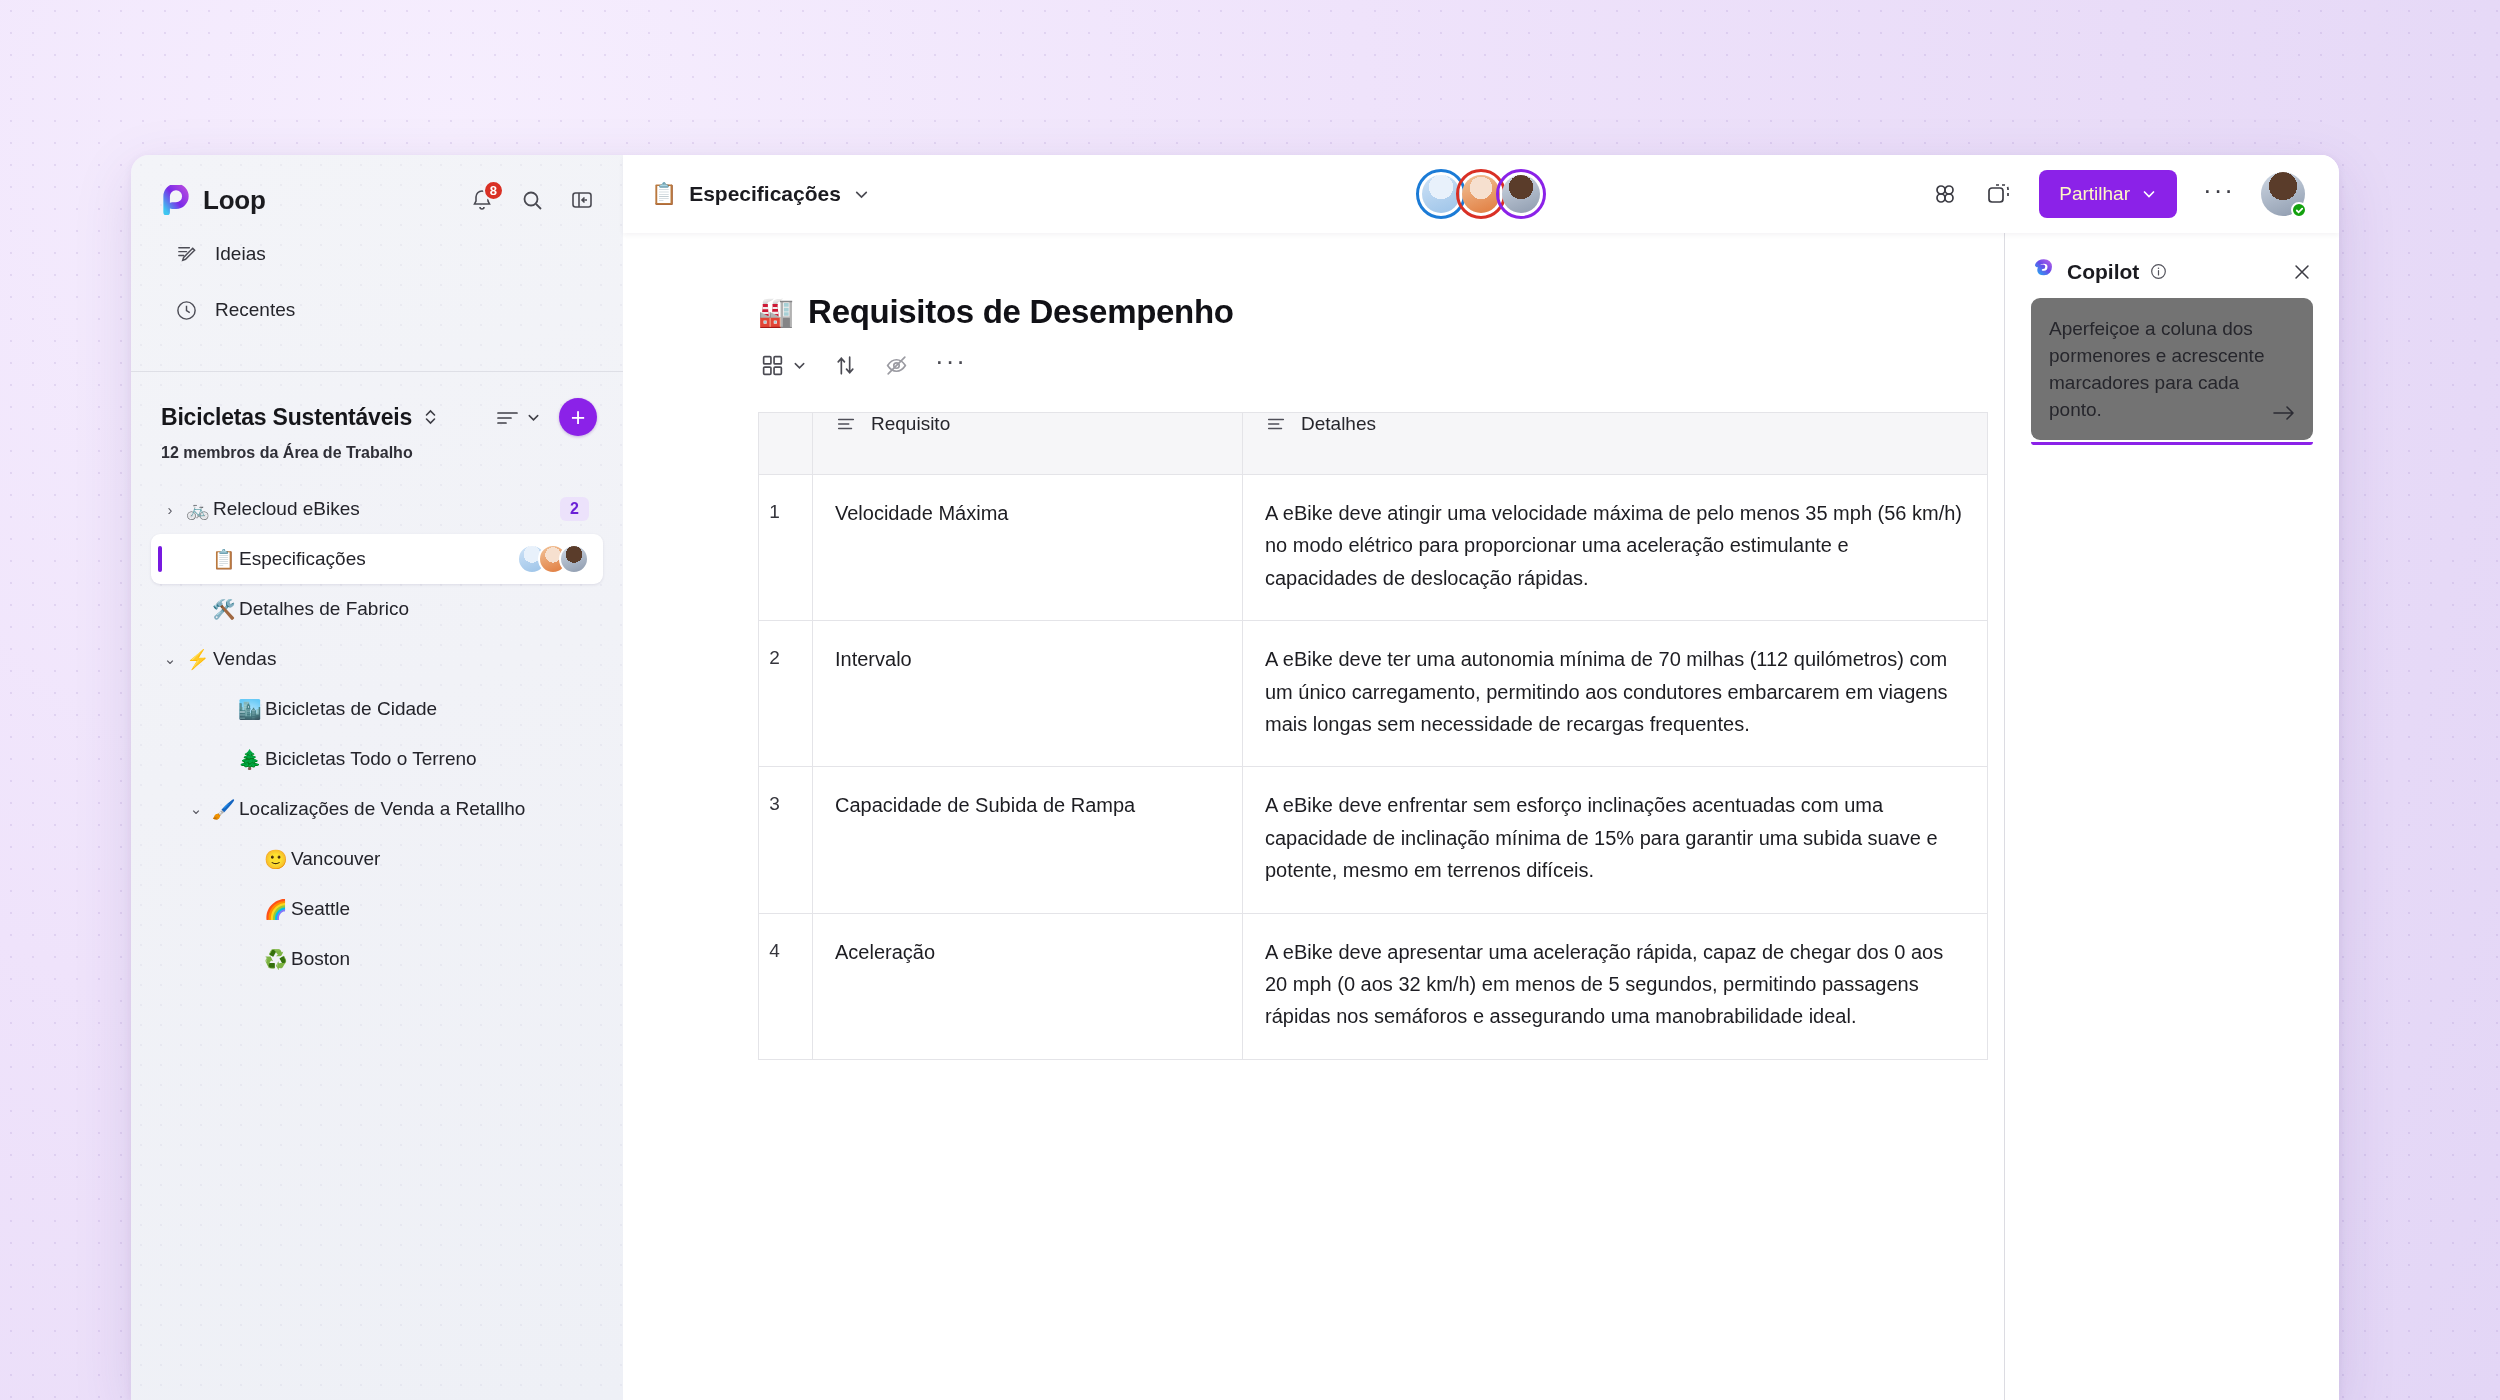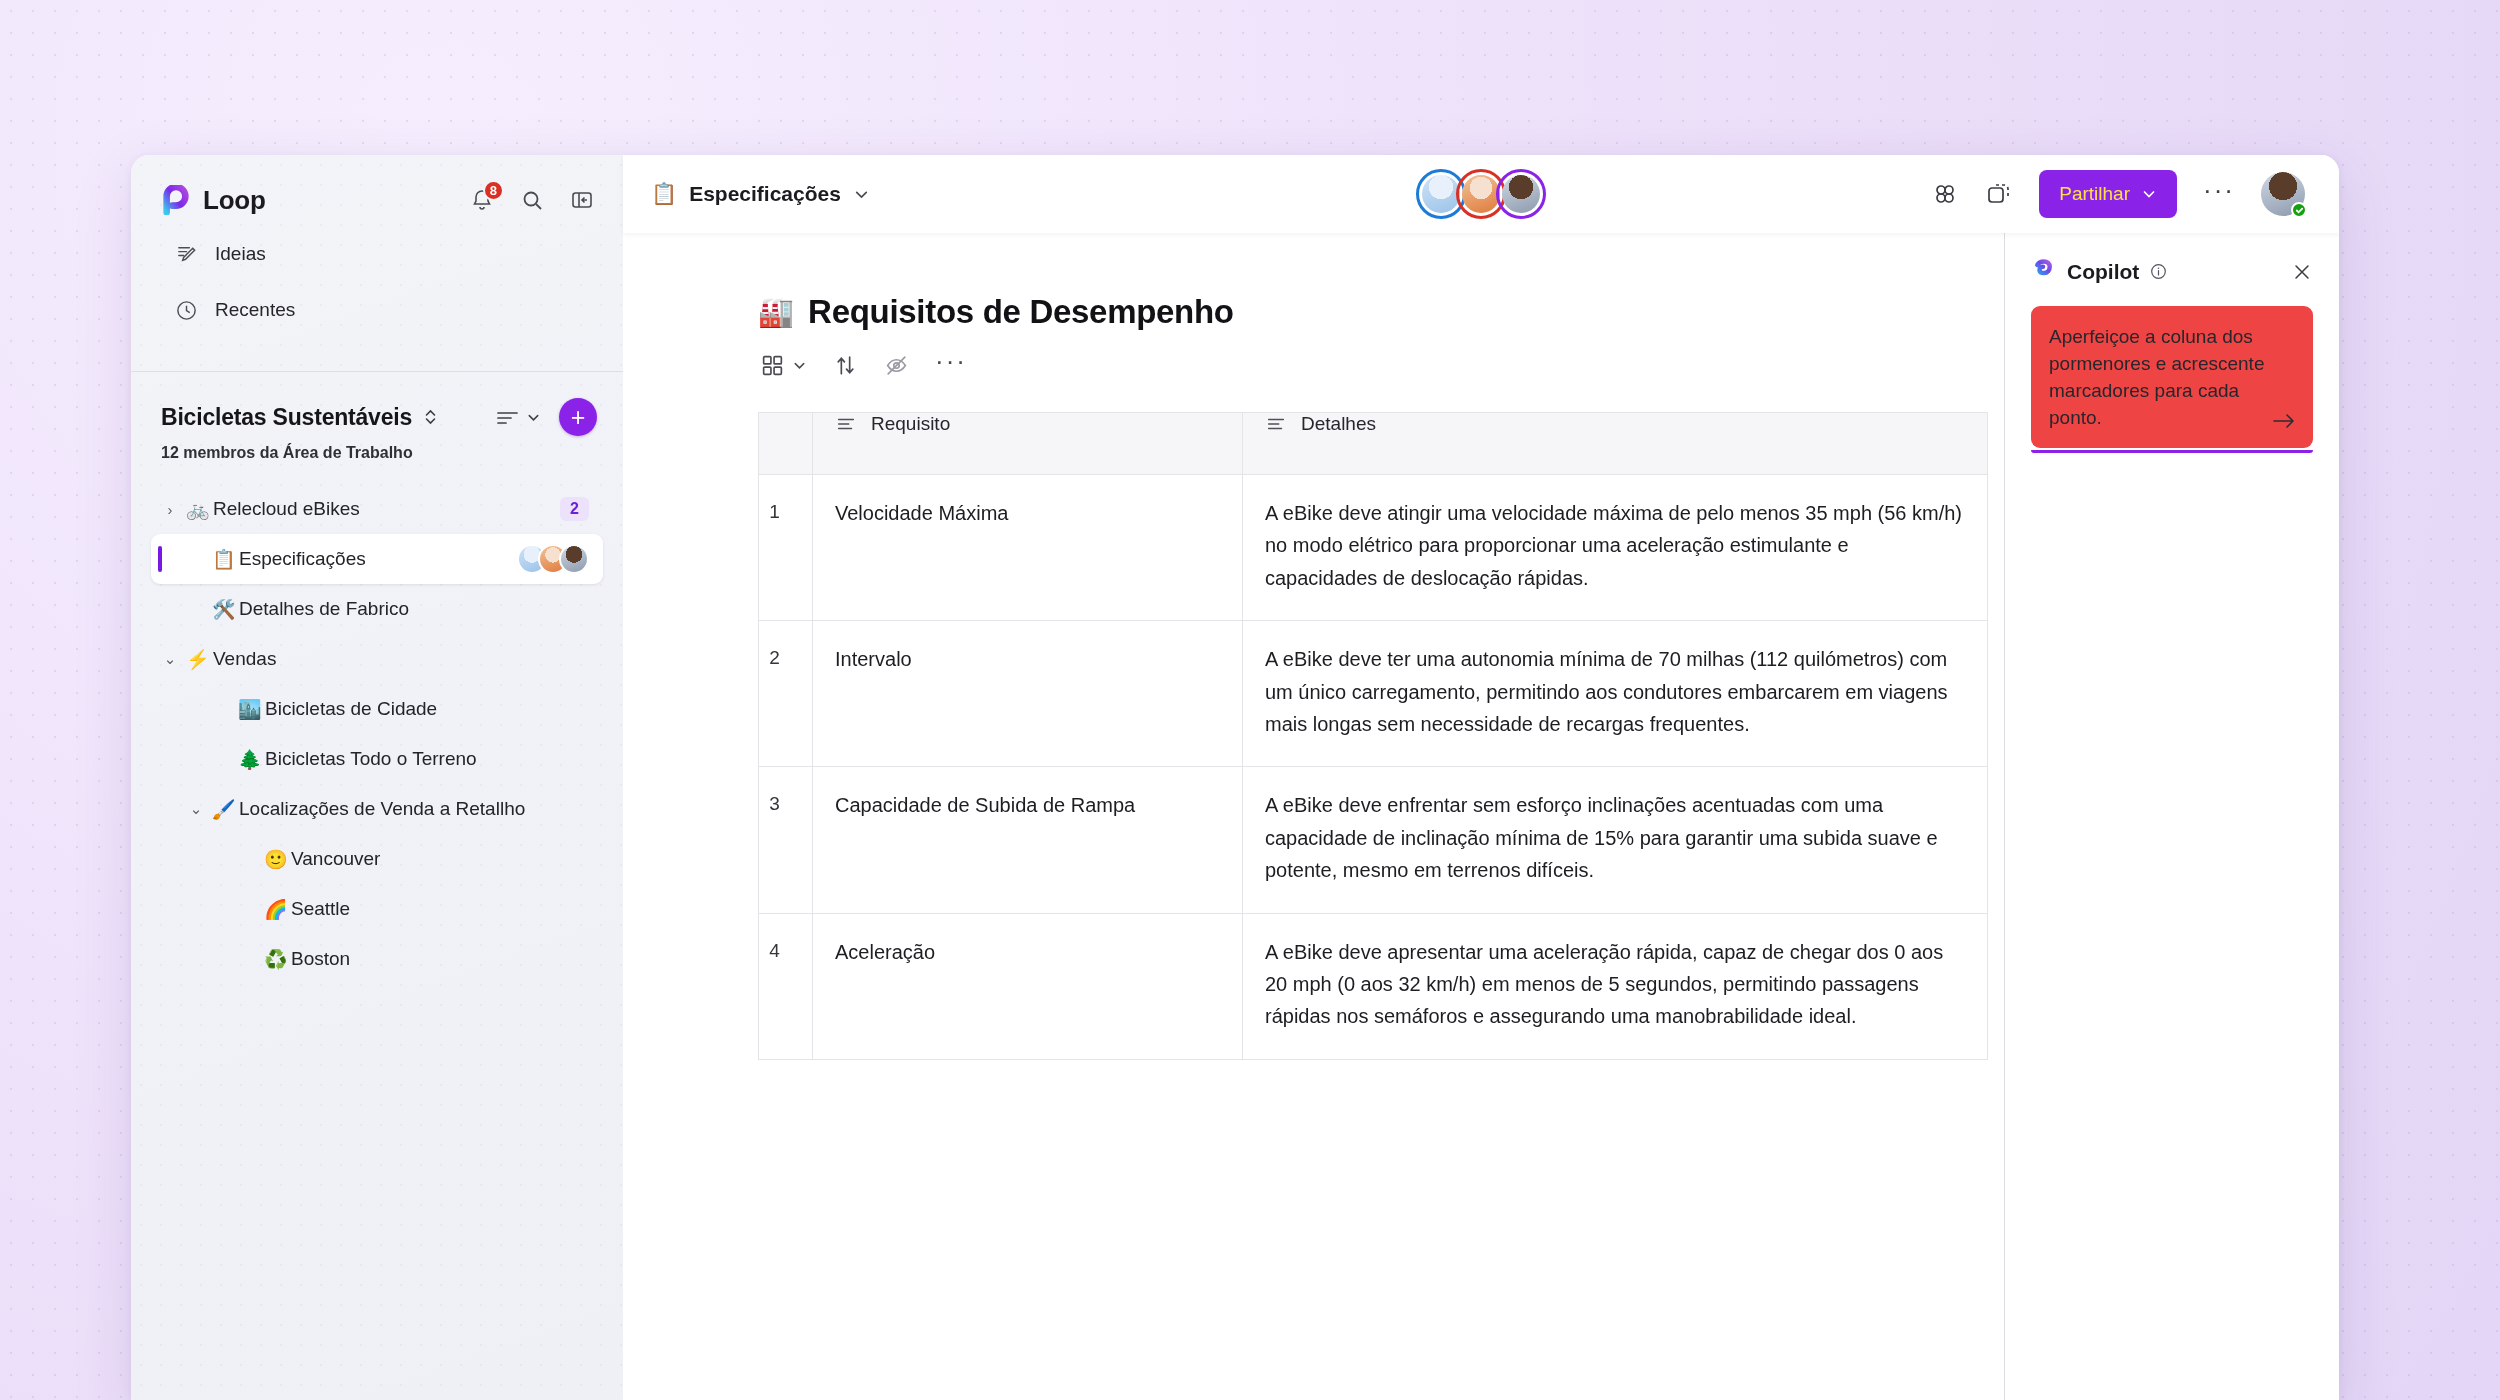--- a/index.html
+++ b/index.html
@@ -104,21 +104,21 @@
   .doc-emoji { font-size:21px;}
   .doc-name { font-size:21px; font-weight:700; color:#1b1b20;}
   .doc-chev { color:#4b4b53; display:flex;}
   .presence { position:absolute; left:50%; transform:translateX(-50%); display:flex; }
   .presence .pav { width:44px;height:44px;border-radius:50%; margin-left:-10px; background-size:cover;
                    box-shadow:0 0 0 3px #fff; }
   .presence .ring { border-radius:50%; padding:3px; margin-left:-10px; }
   .topbar-right { margin-left:auto; display:flex; align-items:center; gap:26px;}
   .tb-icon { color:#3c3c44; display:flex; align-items:center; justify-content:center; cursor:pointer;}
   .share-btn {
-    background:#8b22e8; color:#fde047; border-radius:8px; height:48px;
+    background:#8b22e8; color:#fef9c3; border-radius:8px; height:48px;
     display:flex; align-items:center; gap:11px; padding:0 20px;
     font-size:19px; font-weight:400; cursor:pointer;
   }
   .dots { letter-spacing:2px; font-size:26px; color:#3c3c44; cursor:pointer; line-height:0; padding-bottom:8px;}
   .me-avatar { width:44px;height:44px;border-radius:50%;position:relative; background-size:cover;}
   .presence-dot {
     position:absolute; right:-2px; bottom:-2px; width:16px;height:16px;border-radius:50%;
     background:#13a10e; border:2.5px solid #fff; display:flex;align-items:center;justify-content:center;
   }
 
@@ -151,21 +151,21 @@
   
   .copilot {
     width:335px; flex:0 0 335px; border-left:1px solid #dcdce2;
     padding: 24px 26px 0 26px; background:#fff;
   }
   .cp-head { display:flex; align-items:center; gap:11px; }
   .cp-title { font-size:21px; font-weight:700; color:#1b1b20;}
   .cp-info { color:#53535c; display:flex;}
   .cp-close { margin-left:auto; color:#3c3c44; cursor:pointer; display:flex;}
   .cp-card {
-    margin-top:20px; background:#ef4444; border-radius:9px; padding:18px 18px 16px 18px;
+    margin-top:12px; background:#737373; border-radius:9px; padding:18px 18px 16px 18px;
     position:relative; cursor:pointer;
   }
   .cp-card-text { font-size:19px; color:#26262c; line-height:1.42;}
   .cp-arrow { position:absolute; right:16px; bottom:12px; color:#2b2b33;}
   .cp-underline { height:3px; background:#8b22e8; border-radius:0 0 9px 9px; margin-top:2px; }
 
   .avA { background-image:
     radial-gradient(circle at 50% 32%, #e8f1fb 0 38%, transparent 38%),
     linear-gradient(160deg,#cfe3f7,#9cc3e8); }
   .avB { background-image:

